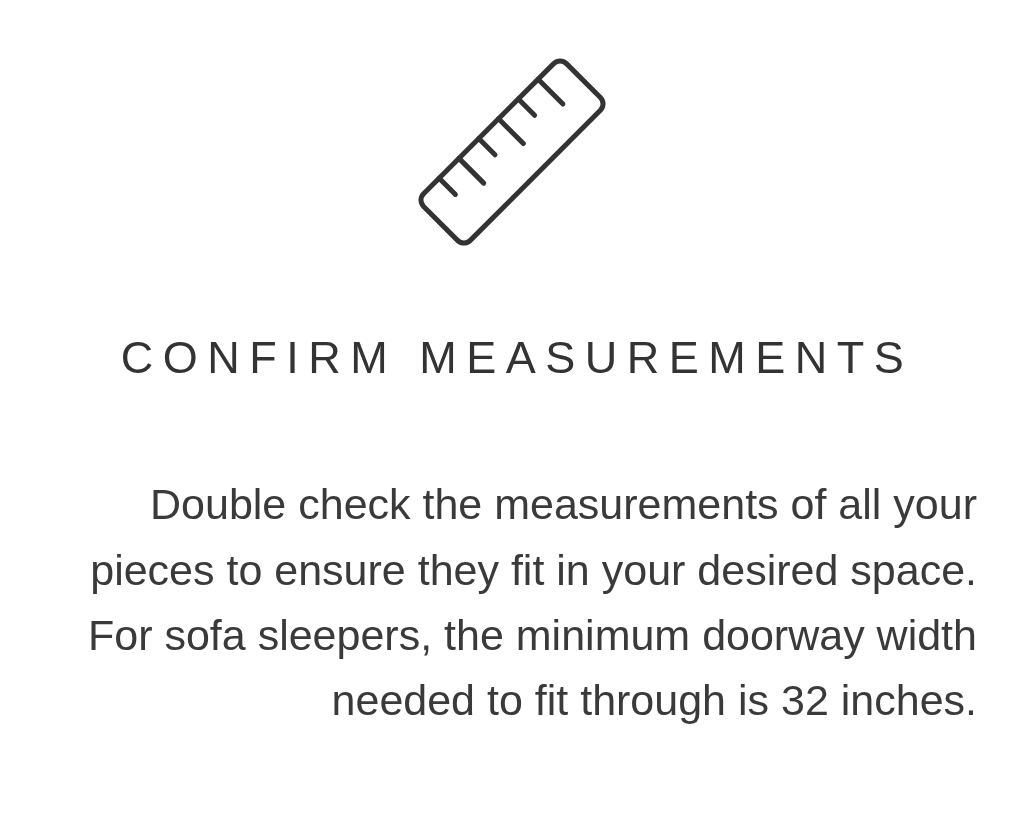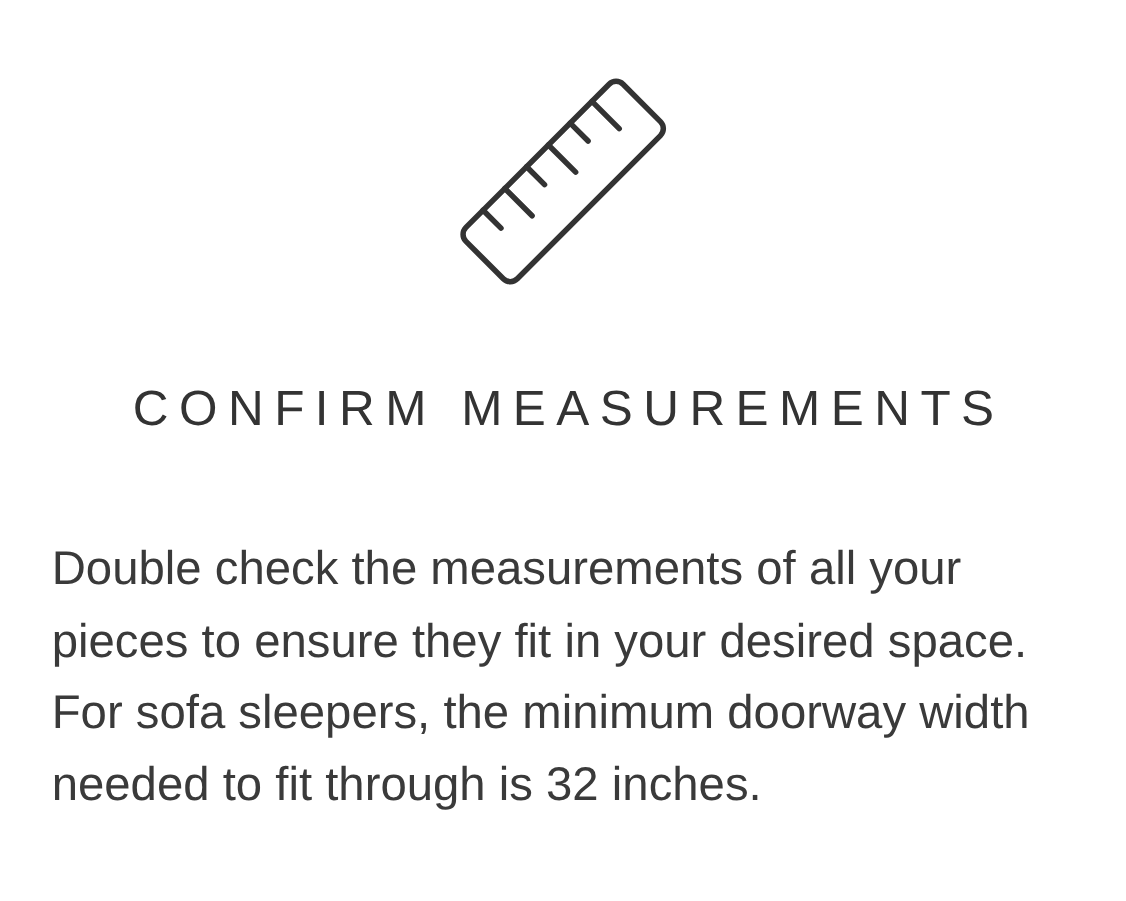--- a/index.html
+++ b/index.html
@@ -14,21 +14,21 @@
     color: #2e2e2e;
     overflow: hidden;
   }
   .card {
     width: 1024px;
     height: 819px;
     box-sizing: border-box;
     display: flex;
     flex-direction: column;
     align-items: center;
-    padding-top: 40px;
+    padding-top: 27px;
   }
   .icon-wrap {
     width: 260px;
     height: 250px;
     display: flex;
     align-items: center;
     justify-content: center;
   }
   .icon-wrap svg {
     display: block;
@@ -40,21 +40,21 @@
     letter-spacing: 9.5px;
     text-align: center;
     color: #333333;
     line-height: 1;
     white-space: nowrap;
     padding-left: 10px;
   }
   .body-copy {
     margin-top: 62px;
     width: 930px;
-    text-align: left;
+    text-align: right;
     font-size: 43px;
     line-height: 1.52;
     color: #3a3a3a;
     font-weight: 400;
   }
 </style>
 </head>
 <body>
 
 <div class="card">

